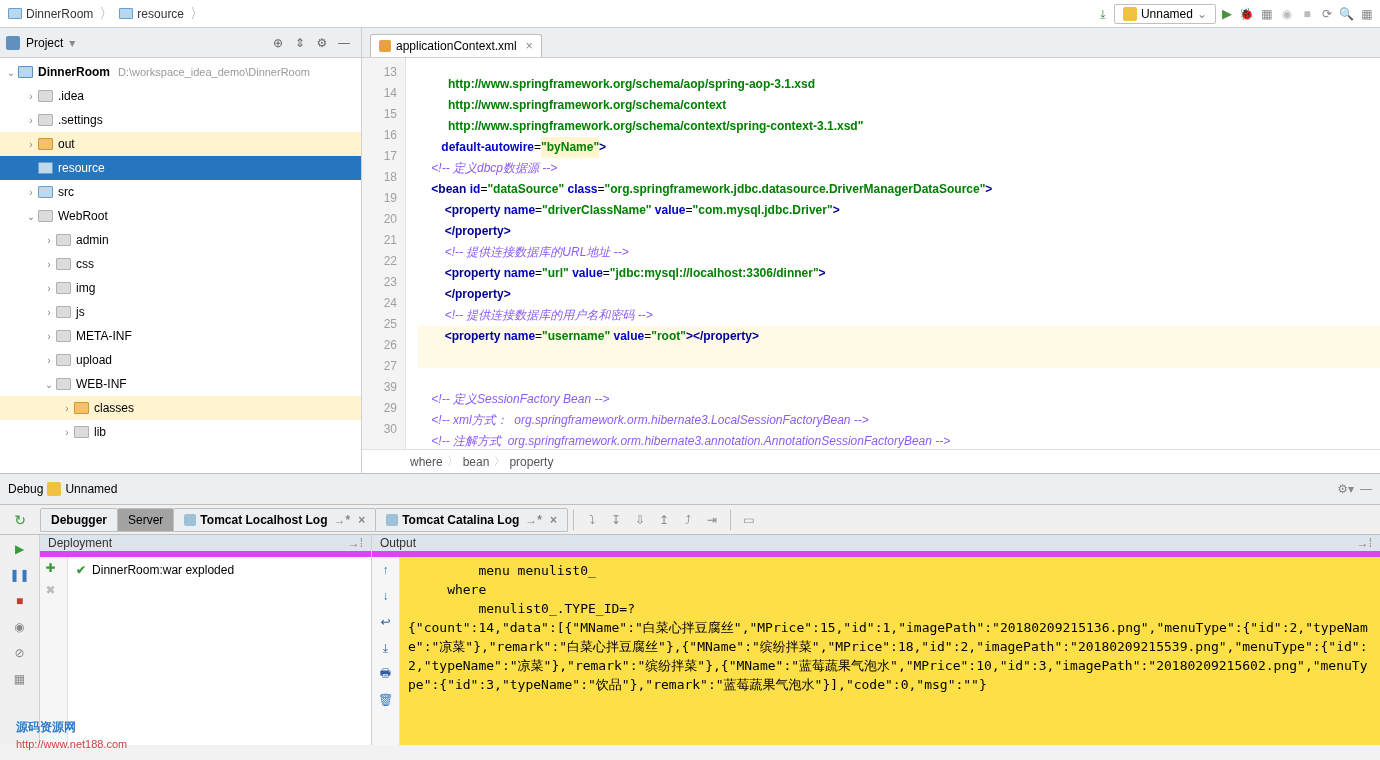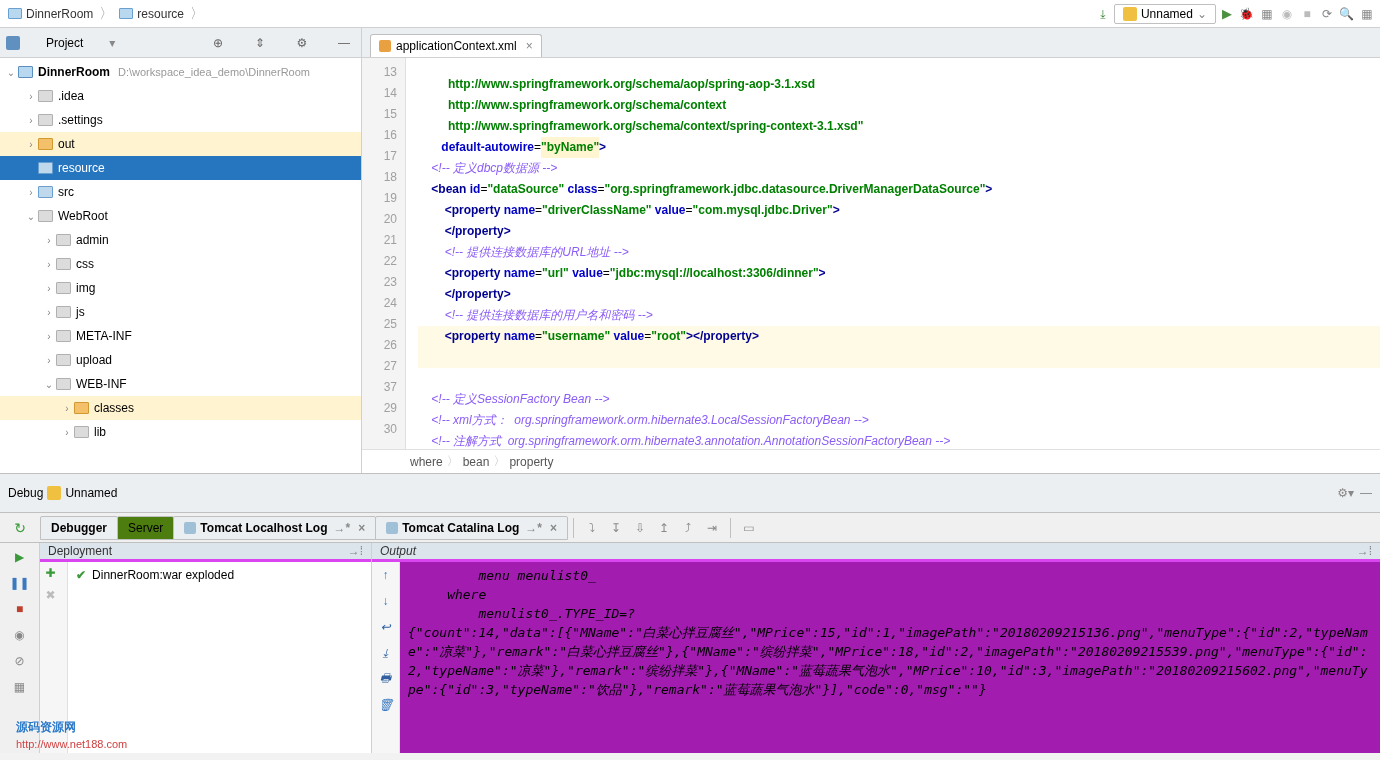--- a/index.html
+++ b/index.html
@@ -15,21 +15,21 @@
 .top-nav .ubox { border: 1px solid #c0c0c0; background: #fff; padding: 2px 8px; display: flex; align-items: center; gap: 4px; border-radius: 2px; }
 .top-nav .ubox .uico { width: 14px; height: 14px; background: #f0c040; border-radius: 2px; }
 .top-nav .tool-ico { width: 18px; height: 18px; display:flex; align-items:center; justify-content:center; cursor:pointer; border-radius:2px; }
 .run-play { color:#4a9040; font-size:13px; }
 .bug-ico { color:#4a9040; }
 
 .main-area { display: flex; height: 445px; }
 
 
 .left-panel { width: 362px; background: #fff; border-right: 1px solid #d0d0d0; display: flex; flex-direction: column; }
-.left-header { height: 30px; background: #eceff1; border-bottom: 1px solid #d0d0d0; display: flex; align-items: center; padding: 0 6px; gap: 20px; }
+.left-header { height: 30px; background: #eceff1; border-bottom: 1px solid #d0d0d0; display: flex; align-items: center; padding: 0 6px; }
 .left-header .proj-ico { width: 14px; height: 14px; background: #6090c0; margin-right: 6px; border-radius: 2px; }
 .left-header .spacer { flex: 1; }
 .left-header .hdr-ico { width: 18px; height: 18px; margin: 0 2px; color: #666; display:flex; align-items:center; justify-content:center; cursor:pointer; }
 .tree { flex: 1; overflow: auto; padding: 2px 0; }
 .tree-row { height: 24px; display: flex; align-items: center; padding-left: 4px; cursor: pointer; white-space: nowrap; }
 .tree-row.sel { background: #2675bf; color: #fff; }
 .tree-row.sel-light { background: #fff3d0; }
 .tree-row .arrow { width: 14px; text-align: center; color: #888; font-size: 10px; }
 .tree-row.sel .arrow { color:#fff; }
 .tree-row .fico { width: 15px; height: 12px; background: #dcdcdc; border: 1px solid #b0b0b0; border-radius: 1px; margin-right: 5px; }
@@ -54,41 +54,41 @@
 .hl-yellow { background: #fff5d0; display:inline-block; }
 .t-attr { color: #0000c8; font-weight: bold; }
 .t-tag  { color: #000090; font-weight: bold; }
 .t-str  { color: #008000; font-weight: bold; }
 .t-cmt  { color: #8b5cf6; font-style: italic; }
 .caret-line { background: #fffae6; }
 .breadcrumb-sub { height: 24px; border-top: 1px solid #e0e0e0; display:flex; align-items:center; padding-left: 48px; color:#555; gap: 4px; font-size:12px;}
 .breadcrumb-sub .sep2 { color:#bbb; }
 
 
-.dbg-header { height: 40px; background: #eceff1; border-top: 1px solid #c0c0c0; border-bottom: 1px solid #c0c0c0; display:flex; align-items:center; padding: 0 8px; }
+.dbg-header { height: 32px; background: #eceff1; border-top: 1px solid #c0c0c0; border-bottom: 1px solid #c0c0c0; display:flex; align-items:center; padding: 0 8px; }
 .dbg-header .uico2 { width:14px; height:14px; background:#f0c040; border-radius:2px; margin: 0 4px; }
 .dbg-header .right-ico { margin-left:auto; display:flex; gap:6px; color:#888; }
 .dbg-tabs-row { height: 30px; background: #f0f0f0; border-bottom:1px solid #c0c0c0; display:flex; align-items:center; }
-.dbg-tabs-row .tab { padding: 4px 10px; border: 1px solid #c0c0c0; background:#4d7c0f; margin-right:-1px; cursor:pointer; display:flex; align-items:center; gap:4px; border-radius:2px 2px 0 0;}
+.dbg-tabs-row .tab { padding: 4px 10px; border: 1px solid #c0c0c0; background:#a3a3a3; margin-right:-1px; cursor:pointer; display:flex; align-items:center; gap:4px; border-radius:2px 2px 0 0;}
 .dbg-tabs-row .tab.inactive { background:#eceff1;font-weight:bold; }
 .dbg-tabs-row .tab .tico { width:12px; height:12px; background:#a0c0d8; border-radius:2px; }
 .dbg-tabs-row .step-ico { width:20px; height:20px; margin:0 2px; color:#888; display:flex; align-items:center; justify-content:center;}
 .dbg-body { display:flex; height: 210px; }
 .dbg-sidebar { width: 40px; background:#f0f0f0; border-right:1px solid #d0d0d0; display:flex; flex-direction:column; align-items:center; padding-top:4px; gap:6px;}
 .dbg-sidebar .sico { width:20px;height:20px;display:flex;align-items:center;justify-content:center;}
 .dep-panel { width: 332px; background:#fff; border-right:1px solid #d0d0d0; display:flex; flex-direction:column; }
-.panel-hd { background:#dce4ec; height:19px; display:flex; align-items:center; padding:8px 8px; border-bottom:3px solid #d946ef; font-size:12px; color:#333;}
+.panel-hd { background:#dce4ec; height:19px; display:flex; align-items:center; padding:8px 8px; border-bottom:6px solid #d946ef; font-size:12px; color:#333;}
 .panel-hd .pin { margin-left:auto; color:#888; cursor:pointer; }
 .dep-body { flex:1; display:flex; }
 .dep-tools { width:28px; background:#f6f6f6; border-right:1px solid #e0e0e0; display:flex; flex-direction:column; align-items:center; padding-top:4px; gap:6px;}
 .dep-tools .dico { width:16px;height:16px; color:#888;}
 .dep-list { flex:1; padding:4px; }
 .dep-item { display:flex; align-items:center; gap:6px; padding:2px 4px; }
 .dep-item .ok { color:#3a9a3a; font-weight:bold; }
-.out-panel { flex:1; background:#a21caf; display:flex;font-style:italic; }
+.out-panel { flex:1; background:#fde047; display:flex; }
 .out-tools { width:28px; background:#f6f6f6; border-right:1px solid #e0e0e0; display:flex; flex-direction:column; align-items:center; padding-top:4px; gap:8px;}
 .out-tools .oico { width:18px;height:18px; display:flex; align-items:center; justify-content:center; color:#3060a0;}
 .out-text { flex:1; font-family: Consolas, monospace; font-size: 13px; line-height: 19px; padding: 4px 8px; white-space: pre-wrap; word-break: break-all; overflow:auto; }
 .watermark { position:absolute; left:16px; bottom:10px; color:#2a78c8; font-size:28px; font-weight:bold; font-family: "Microsoft YaHei", sans-serif; text-shadow: 0 0 2px #fff; pointer-events:none; }
 .watermark .sub { font-size:11px; color:#d04040; display:block; font-weight:normal; }
 </style>
 </head>
 <body>
 
 <div class="top-nav">
@@ -237,21 +237,21 @@
           <div>18</div>
           <div>19</div>
           <div>20</div>
           <div>21</div>
           <div>22</div>
           <div>23</div>
           <div>24</div>
           <div>25</div>
           <div>26</div>
           <div>27</div>
-          <div>37</div>
+          <div>39</div>
           <div>29</div>
           <div>30</div>
         </div>
       <div class="code-lines" id="code-lines"><div class="line">         <span class="t-str">http://www.springframework.org/schema/aop/spring-aop-3.1.xsd</span></div><div class="line">         <span class="t-str">http://www.springframework.org/schema/context</span></div><div class="line">         <span class="t-str">http://www.springframework.org/schema/context/spring-context-3.1.xsd"</span></div><div class="line">       <span class="t-attr">default-autowire</span>=<span class="t-str hl-yellow">"byName"</span><span class="t-tag">&gt;</span></div><div class="line">    <span class="t-cmt">&lt;!-- 定义dbcp数据源 --&gt;</span></div><div class="line">    <span class="t-tag">&lt;bean</span> <span class="t-attr">id</span>=<span class="t-str">"dataSource"</span> <span class="t-attr">class</span>=<span class="t-str">"org.springframework.jdbc.datasource.DriverManagerDataSource"</span><span class="t-tag">&gt;</span></div><div class="line">        <span class="t-tag">&lt;property</span> <span class="t-attr">name</span>=<span class="t-str">"driverClassName"</span> <span class="t-attr">value</span>=<span class="t-str">"com.mysql.jdbc.Driver"</span><span class="t-tag">&gt;</span></div><div class="line">        <span class="t-tag">&lt;/property&gt;</span></div><div class="line">        <span class="t-cmt">&lt;!-- 提供连接数据库的URL地址 --&gt;</span></div><div class="line">        <span class="t-tag">&lt;property</span> <span class="t-attr">name</span>=<span class="t-str">"url"</span> <span class="t-attr">value</span>=<span class="t-str">"jdbc:mysql://localhost:3306/dinner"</span><span class="t-tag">&gt;</span></div><div class="line">        <span class="t-tag">&lt;/property&gt;</span></div><div class="line">        <span class="t-cmt">&lt;!-- 提供连接数据库的用户名和密码 --&gt;</span></div><div class="line"><span class="caret-line" style="display:inline-block;width:100%">        <span class="t-tag">&lt;property</span> <span class="t-attr">name</span>=<span class="t-str">"username"</span> <span class="t-attr">value</span>=<span class="t-str">"root"</span><span class="t-tag">&gt;&lt;/property&gt;</span></span></div><div class="line"><span class="caret-line" style="display:inline-block;width:100%"> </span></div><div class="line"> </div><div class="line">    <span class="t-cmt">&lt;!-- 定义SessionFactory Bean --&gt;</span></div><div class="line">    <span class="t-cmt">&lt;!-- xml方式：  org.springframework.orm.hibernate3.LocalSessionFactoryBean --&gt;</span></div><div class="line">    <span class="t-cmt">&lt;!-- 注解方式  org.springframework.orm.hibernate3.annotation.AnnotationSessionFactoryBean --&gt;</span></div></div>
     </div>
     <div class="breadcrumb-sub">
       <span>where</span>
         <span class="sep2">〉</span>
       <span>bean</span>
         <span class="sep2">〉</span>

